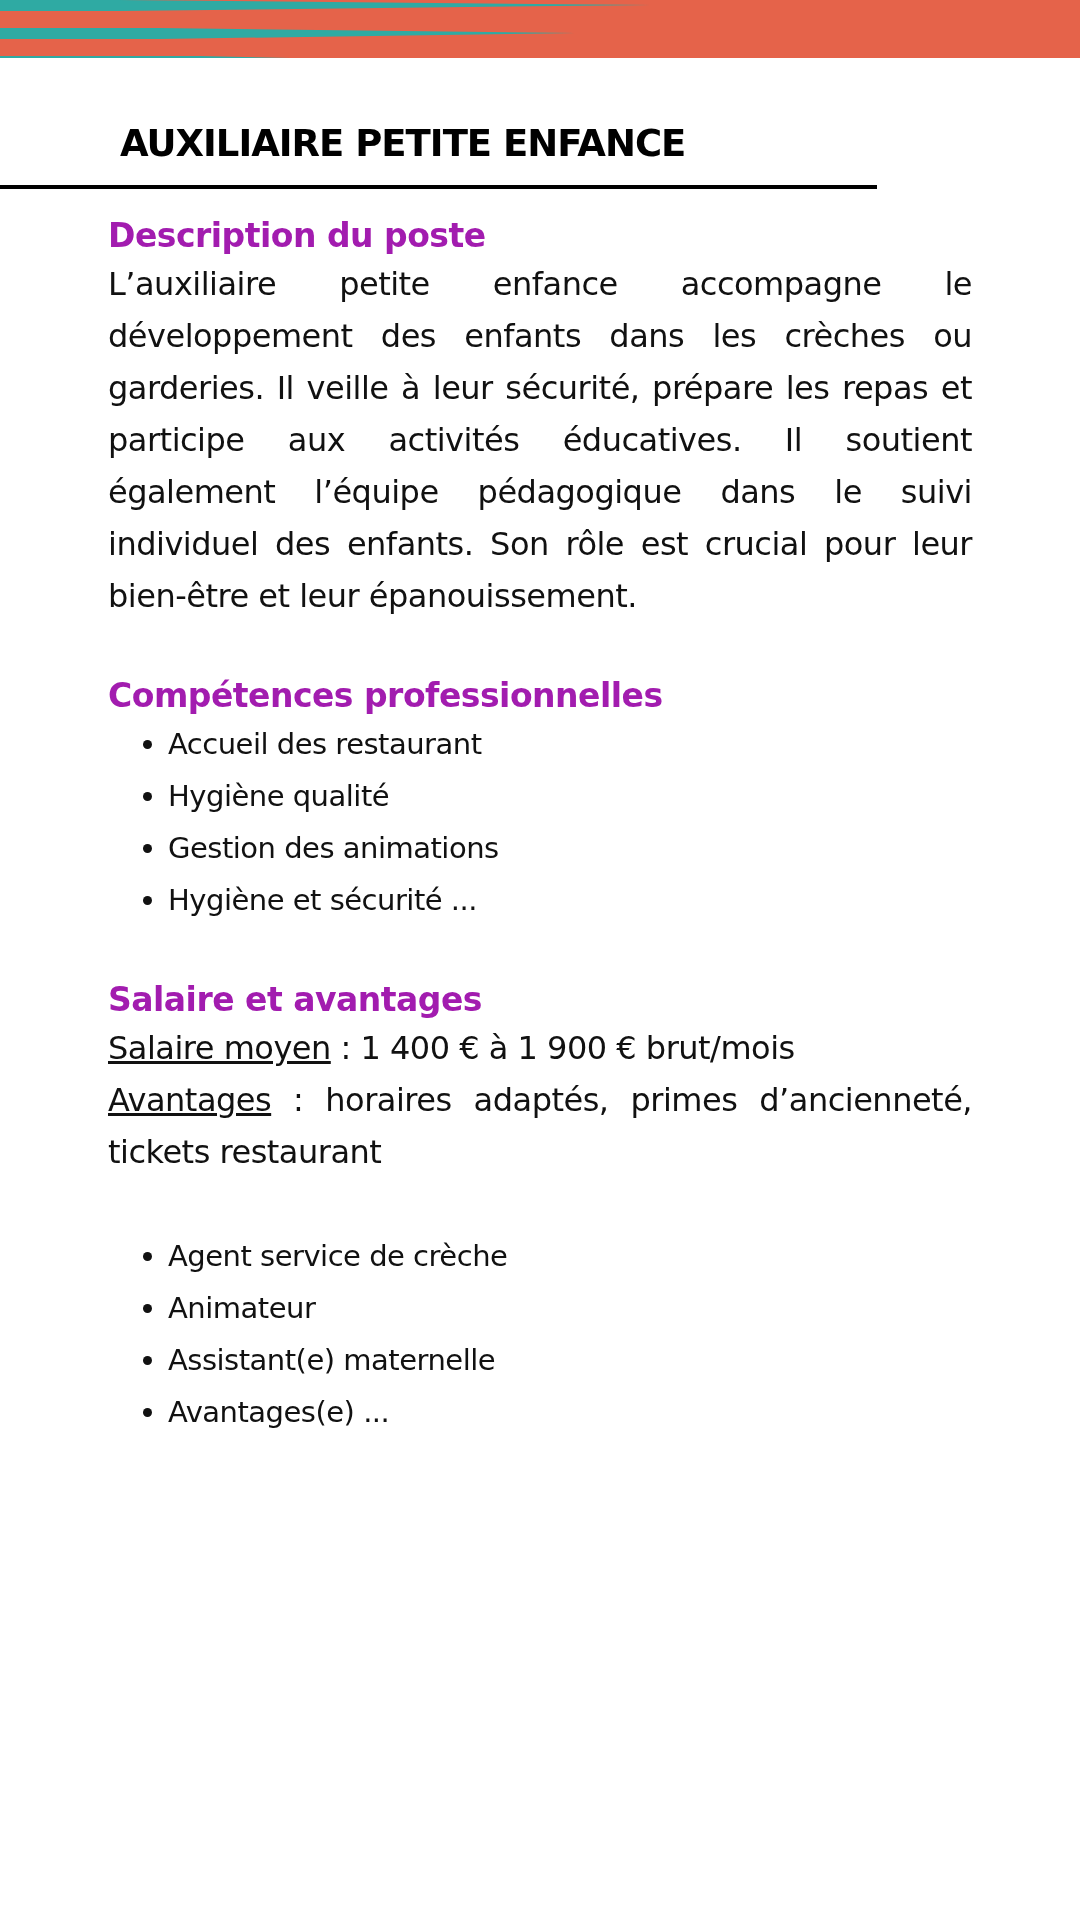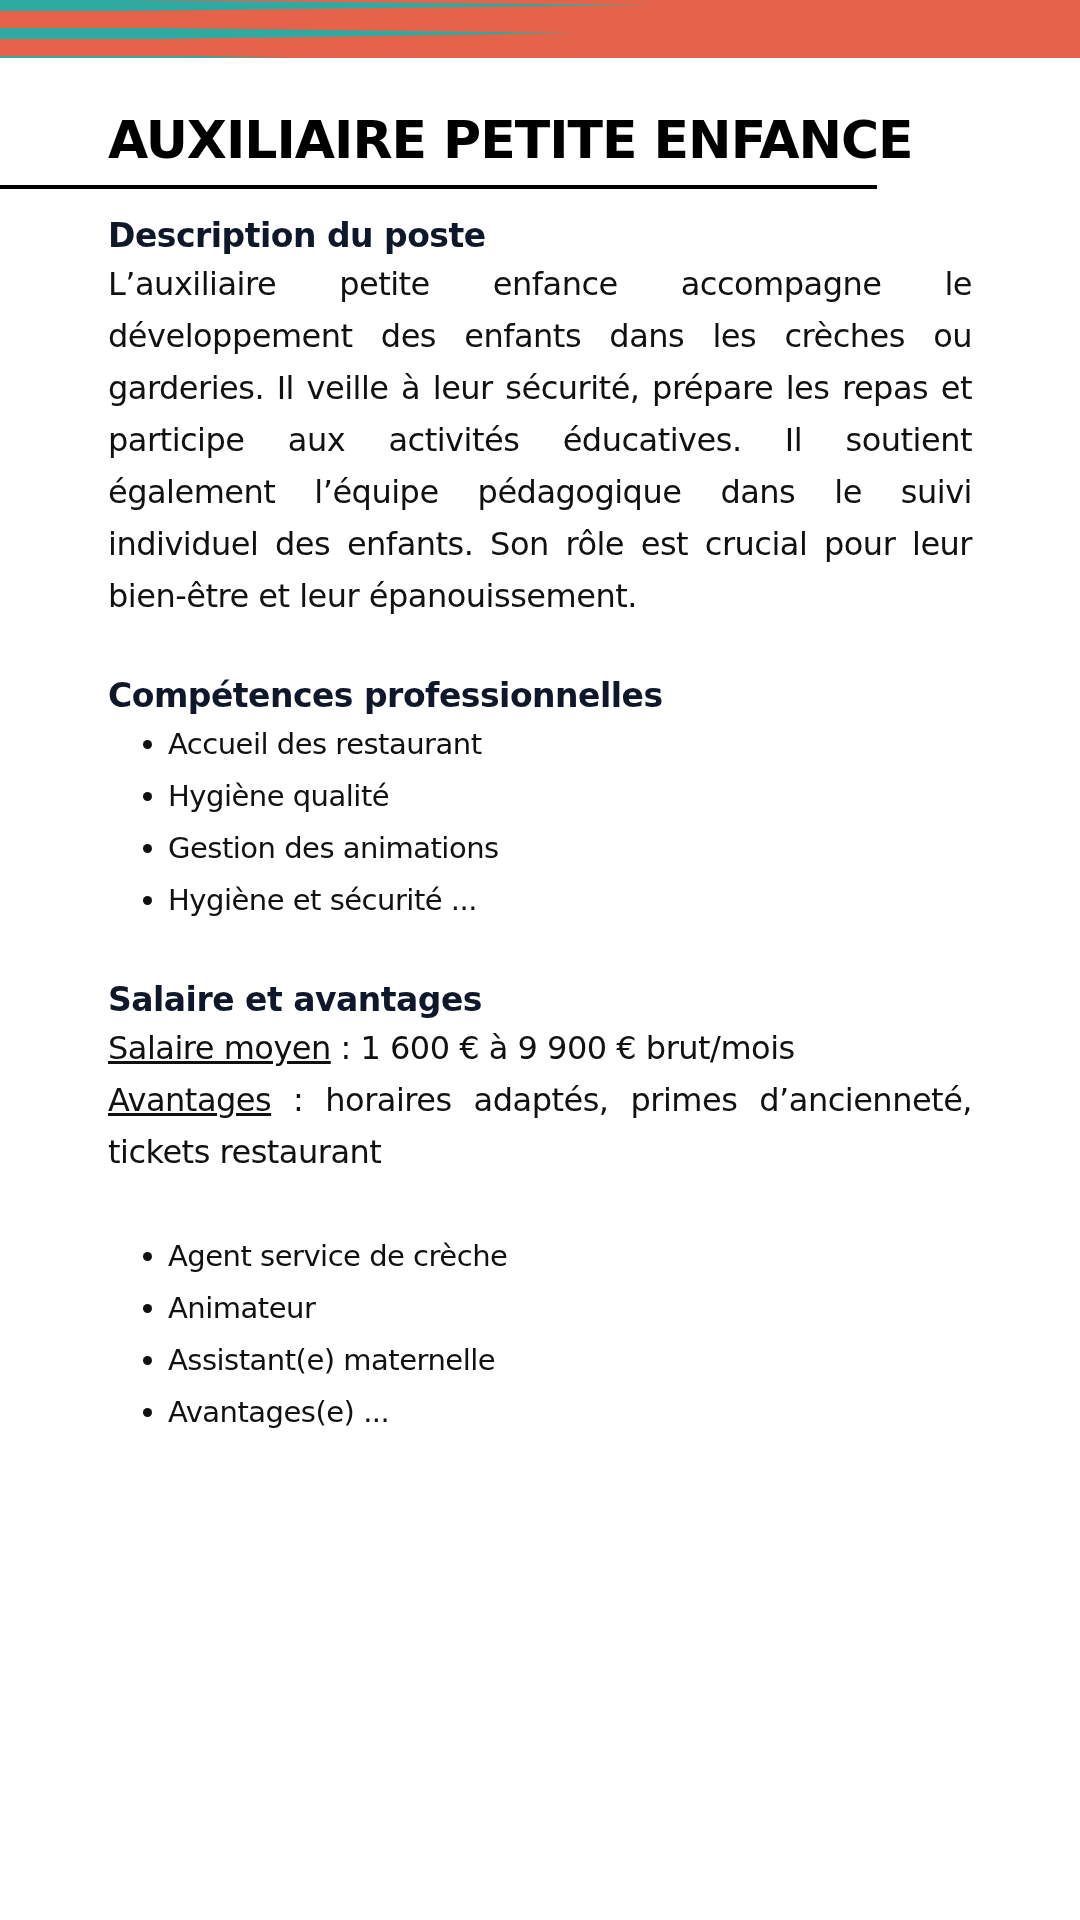--- a/index.html
+++ b/index.html
@@ -1,23 +1,23 @@
 <!DOCTYPE html>
 <html><head>
 <meta charset="utf-8">
 <style>
   html, body { margin:0; padding:0; background:#ffffff; }
   body { width:1080px; height:1920px; position:relative; overflow:hidden;
          font-family:"DejaVu Sans", sans-serif; color:#111; }
   .banner { position:absolute; left:0; top:0; width:1080px; height:58px; }
-  .title { position:absolute; left:108px; top:110px; margin:0; font-size:52px;
+  .title { position:absolute; left:108px; top:110px; margin:12px; font-size:37px;
            font-weight:bold; letter-spacing:-1px; color:#000; font-family:"DejaVu Sans", sans-serif; }
   .rule { position:absolute; left:0; top:185px; width:877px; height:4px; background:#000; }
   .content { position:absolute; left:108px; top:214px; width:864px; }
-  h2 { margin:0; font-size:33px; font-weight:bold; color:#0f172a; letter-spacing:-0.5px; line-height:44px; }
+  h2 { margin:0; font-size:33px; font-weight:bold; color:#a21caf; letter-spacing:-0.5px; line-height:44px; }
   p { margin:0; font-size:32px; line-height:52px; text-align:justify; text-align-last:left; letter-spacing:-0.5px; }
   ul { margin:0; padding-left:60px; font-size:29px; line-height:52px; letter-spacing:-0.5px; }
   li { padding-left:0; }
   .section { margin-bottom:52px; }
   .u { text-decoration:underline; }
 </style>
 </head>
 <body>
 
 <svg class="banner" viewBox="0 0 1080 58" preserveAspectRatio="none">
@@ -42,21 +42,21 @@
       <li>Accueil des restaurant</li>
       <li>Hygiène qualité</li>
       <li>Gestion des animations</li>
       <li>Hygiène et sécurité ...</li>
     </ul>
   </div>
 
 
   <div class="section">
     <h2>Salaire et avantages</h2>
-    <p><span class="u">Salaire moyen</span><span> : 1 600 € à 9 900 € brut/mois</span></p>
+    <p><span class="u">Salaire moyen</span><span> : 1 400 € à 1 900 € brut/mois</span></p>
     <p><span class="u">Avantages</span><span> : horaires adaptés, primes d’ancienneté, tickets restaurant</span></p>
   </div>
 
   <div class="section">
     <ul>
       <li>Agent service de crèche</li>
       <li>Animateur</li>
       <li>Assistant(e) maternelle</li>
       <li>Avantages(e) ...</li>
     </ul>

